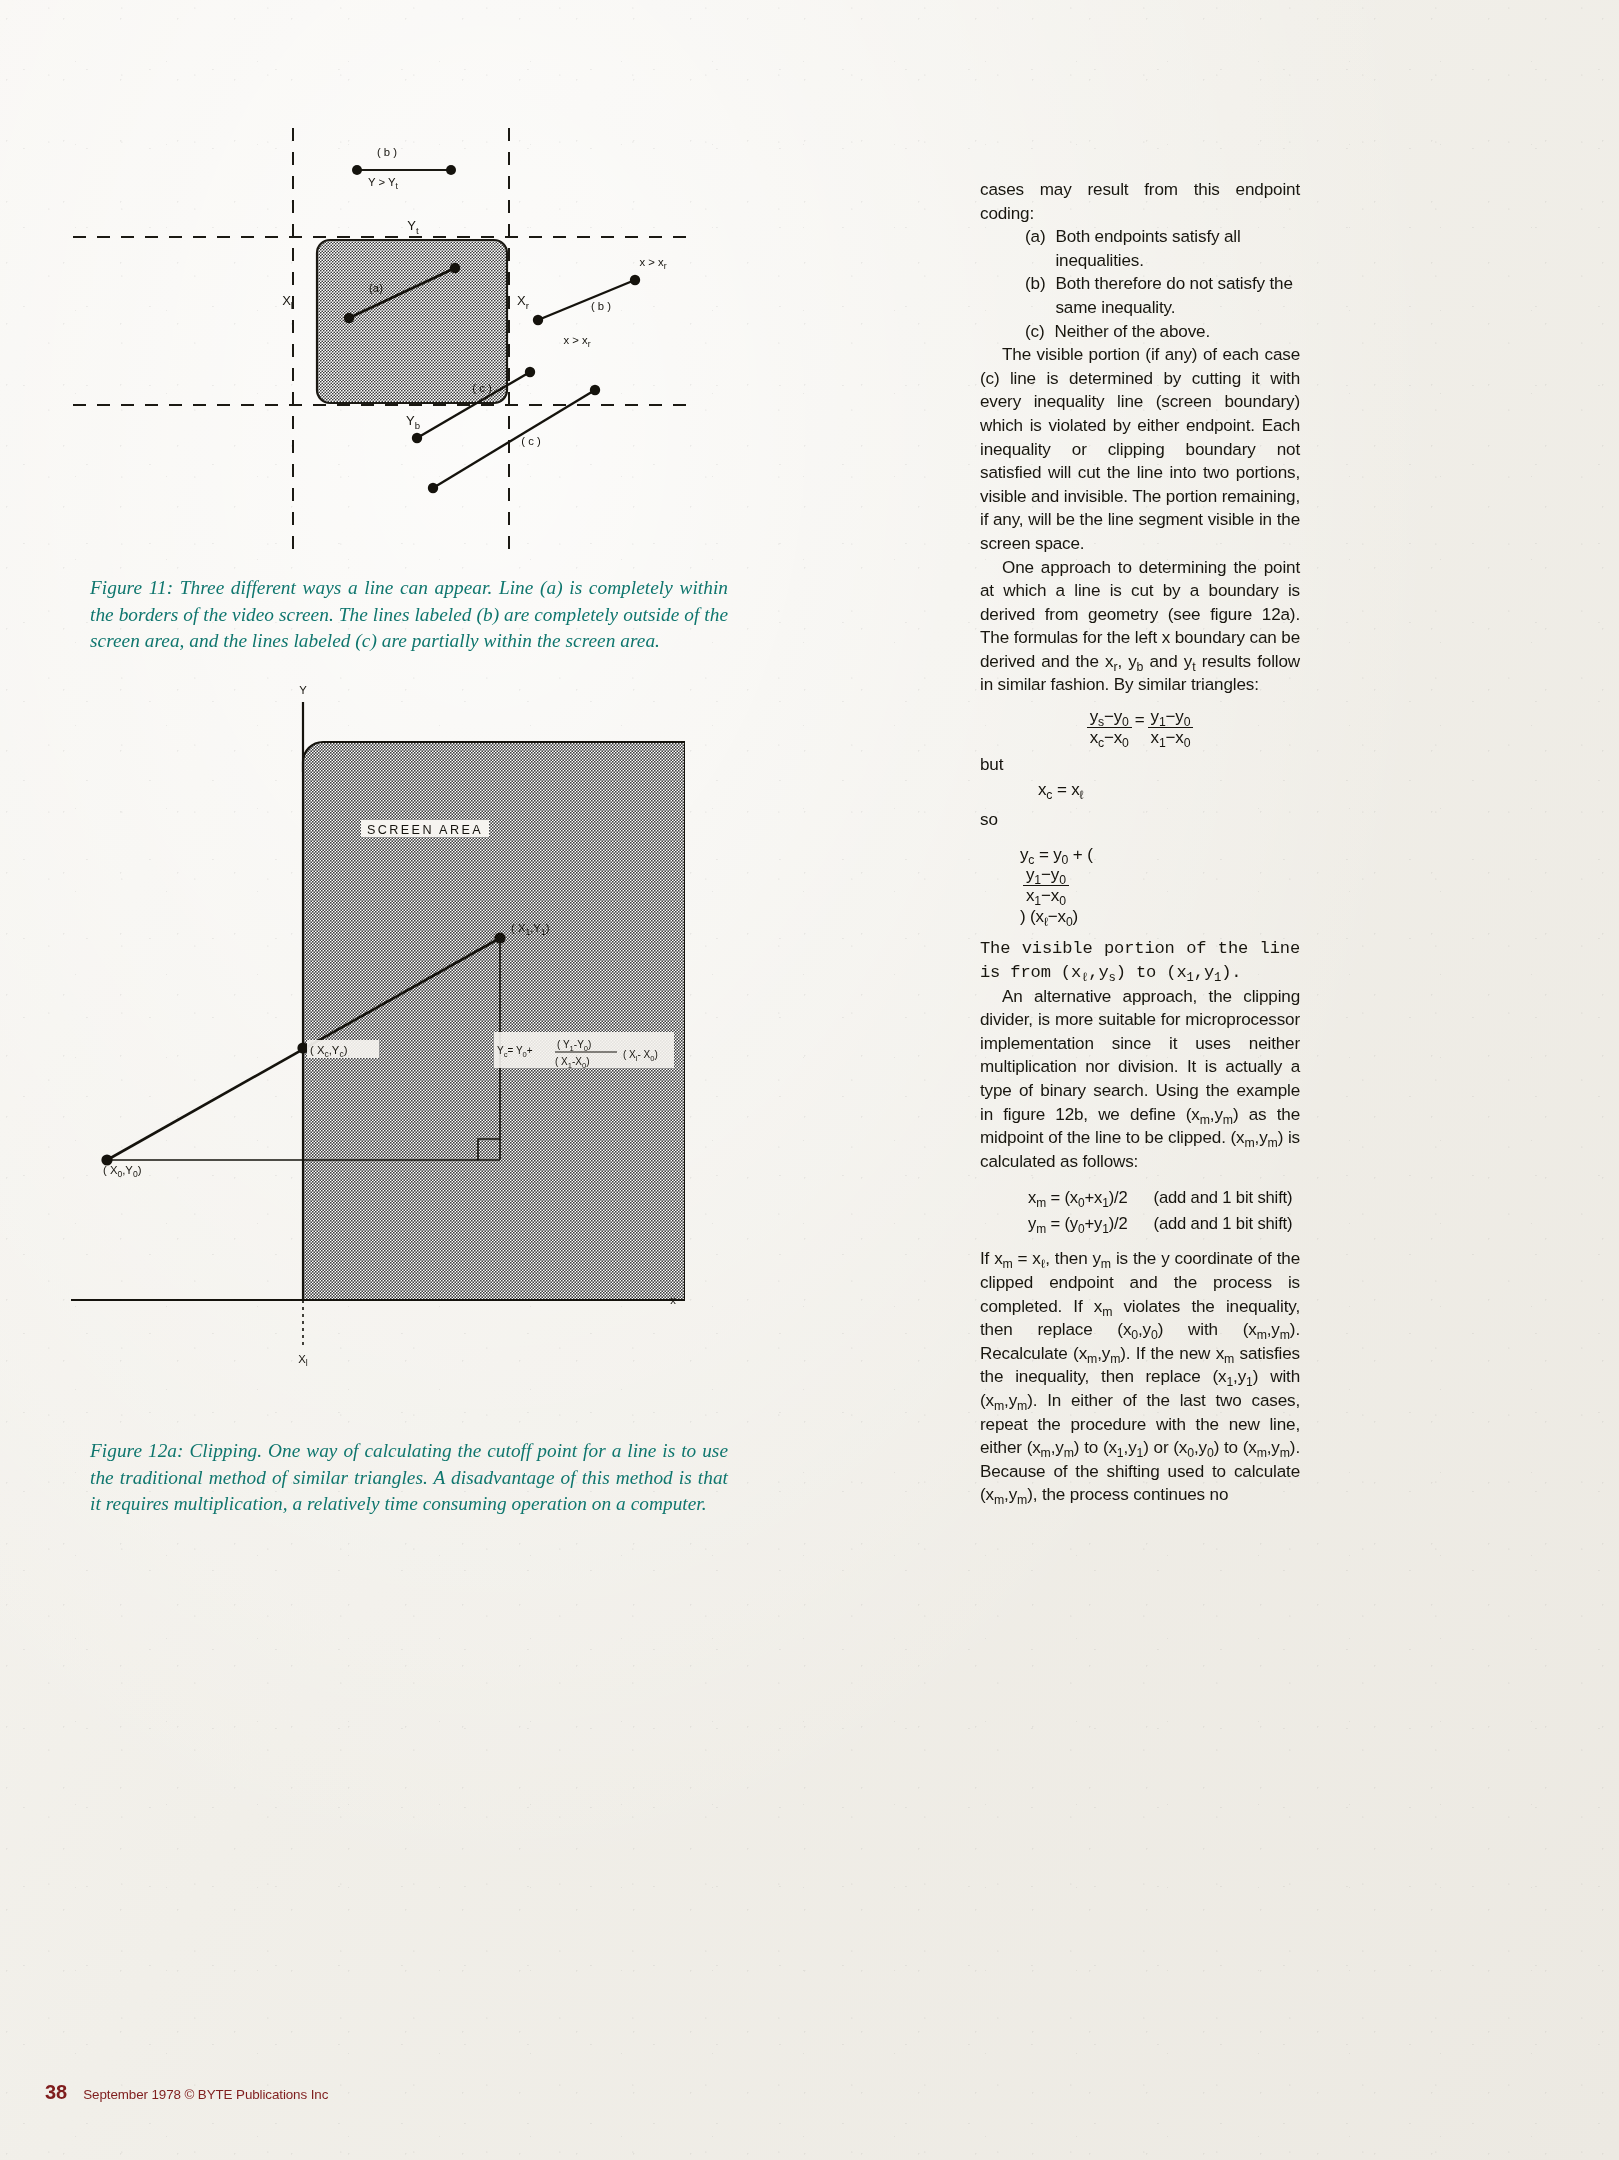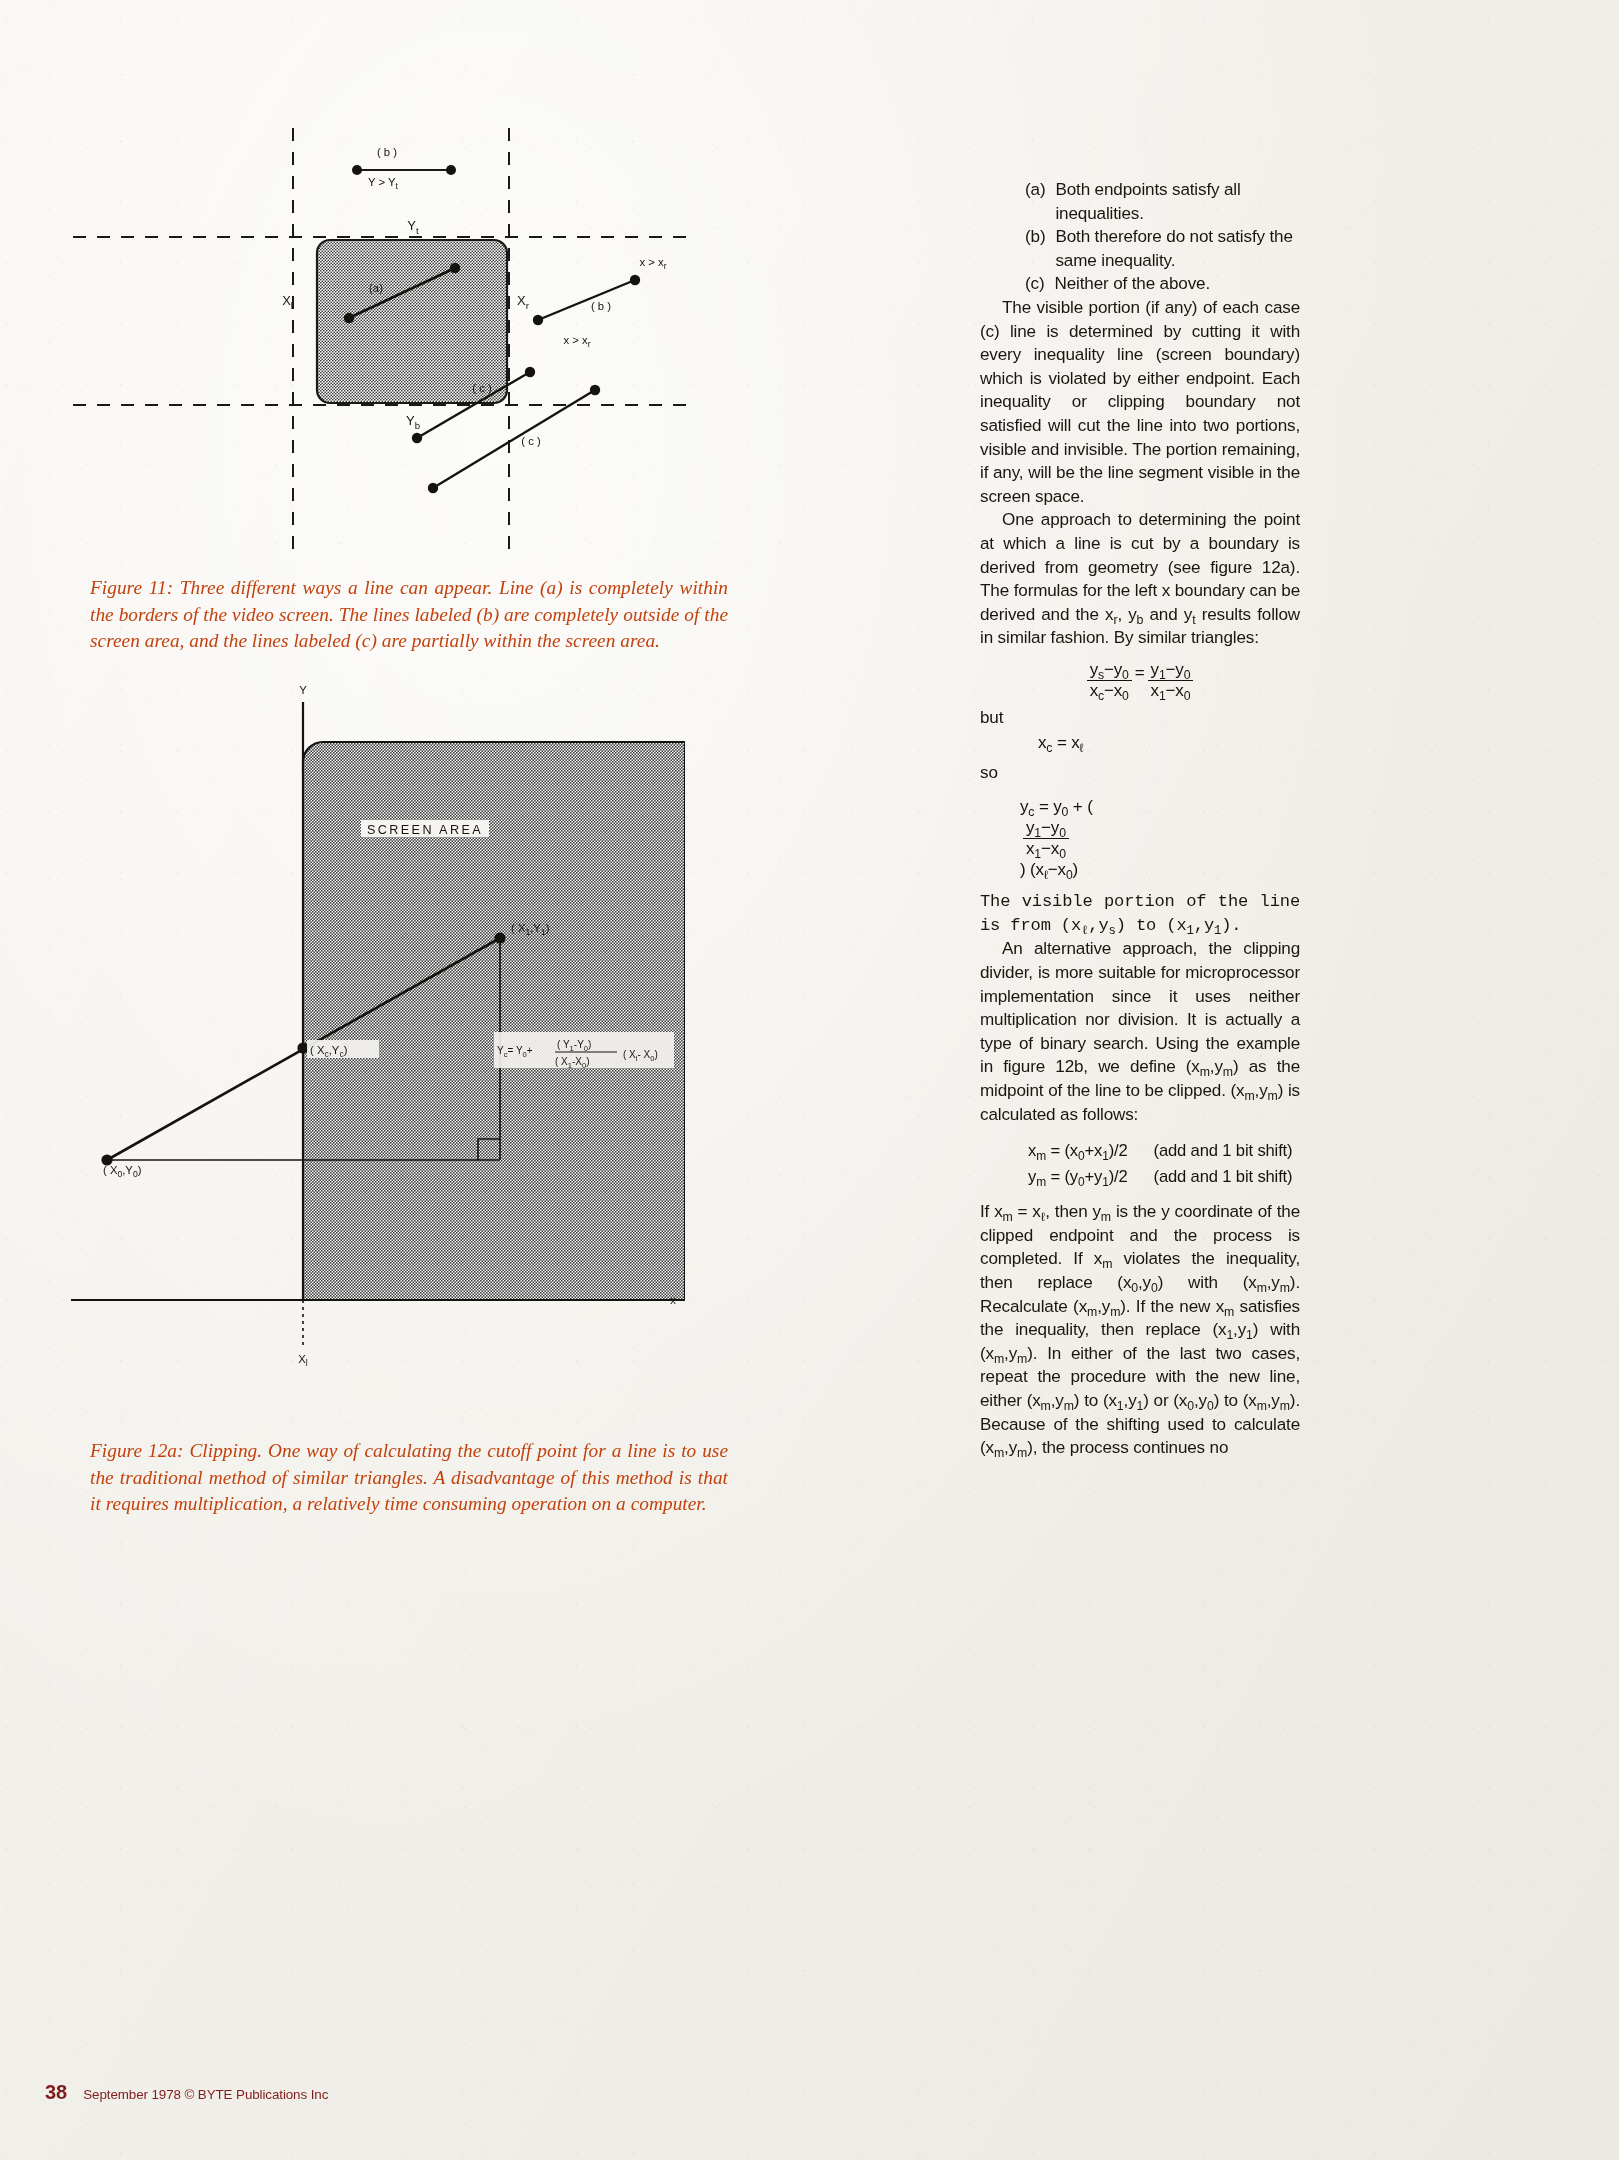--- a/index.html
+++ b/index.html
@@ -134,21 +134,21 @@
   .eq-mono-list .note {
     padding-left: 26px;
   }
 
   
   .caption {
     font-family: "Liberation Serif", serif;
     font-style: italic;
     font-size: 19.3px;
     line-height: 26.6px;
-    color: #c2410c;
+    color: #0f766e;
     text-align: justify;
     letter-spacing: 0.05px;
   }
 
   
   .footer {
     position: absolute;
     left: 45px;
     bottom: 56px;
     display: flex;
@@ -387,20 +387,21 @@
         </svg>
       </div>
 
       <div class="cap12" style="top:1318px;">
         <div class="caption">Figure 12a: Clipping. One way of calculating the cutoff point for a line is to use the traditional method of similar triangles. A disadvantage of this method is that it requires multiplication, a relatively time consuming operation on a computer.</div>
       </div>
     </div>
 
     <div class="col-right body-text">
 
+      <p>cases may result from this endpoint coding:</p>
 
       <ul class="ol-cases">
         <li>
           <span class="marker">(a)</span>
           <span class="txt">Both endpoints satisfy all inequalities.</span>
         </li>
         <li>
           <span class="marker">(b)</span>
           <span class="txt">Both therefore do not satisfy the same inequality.</span>
         </li>

